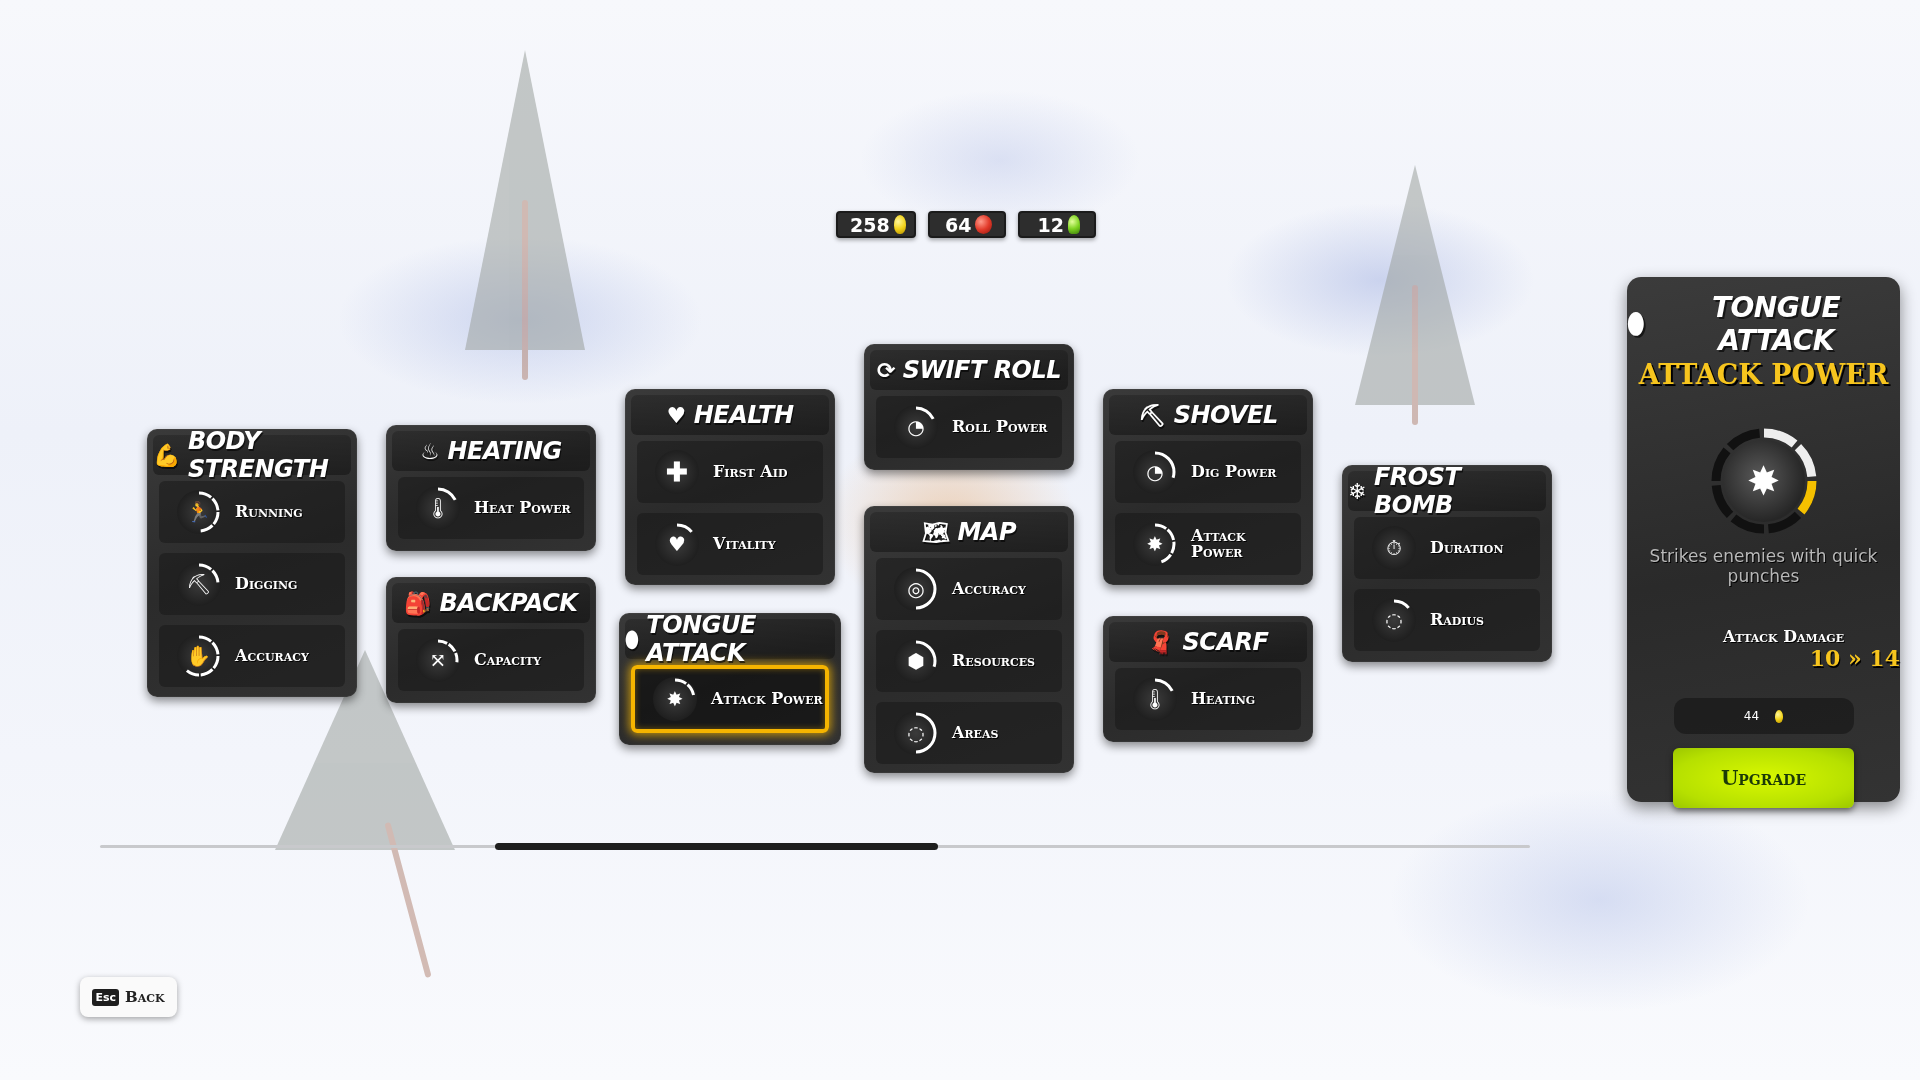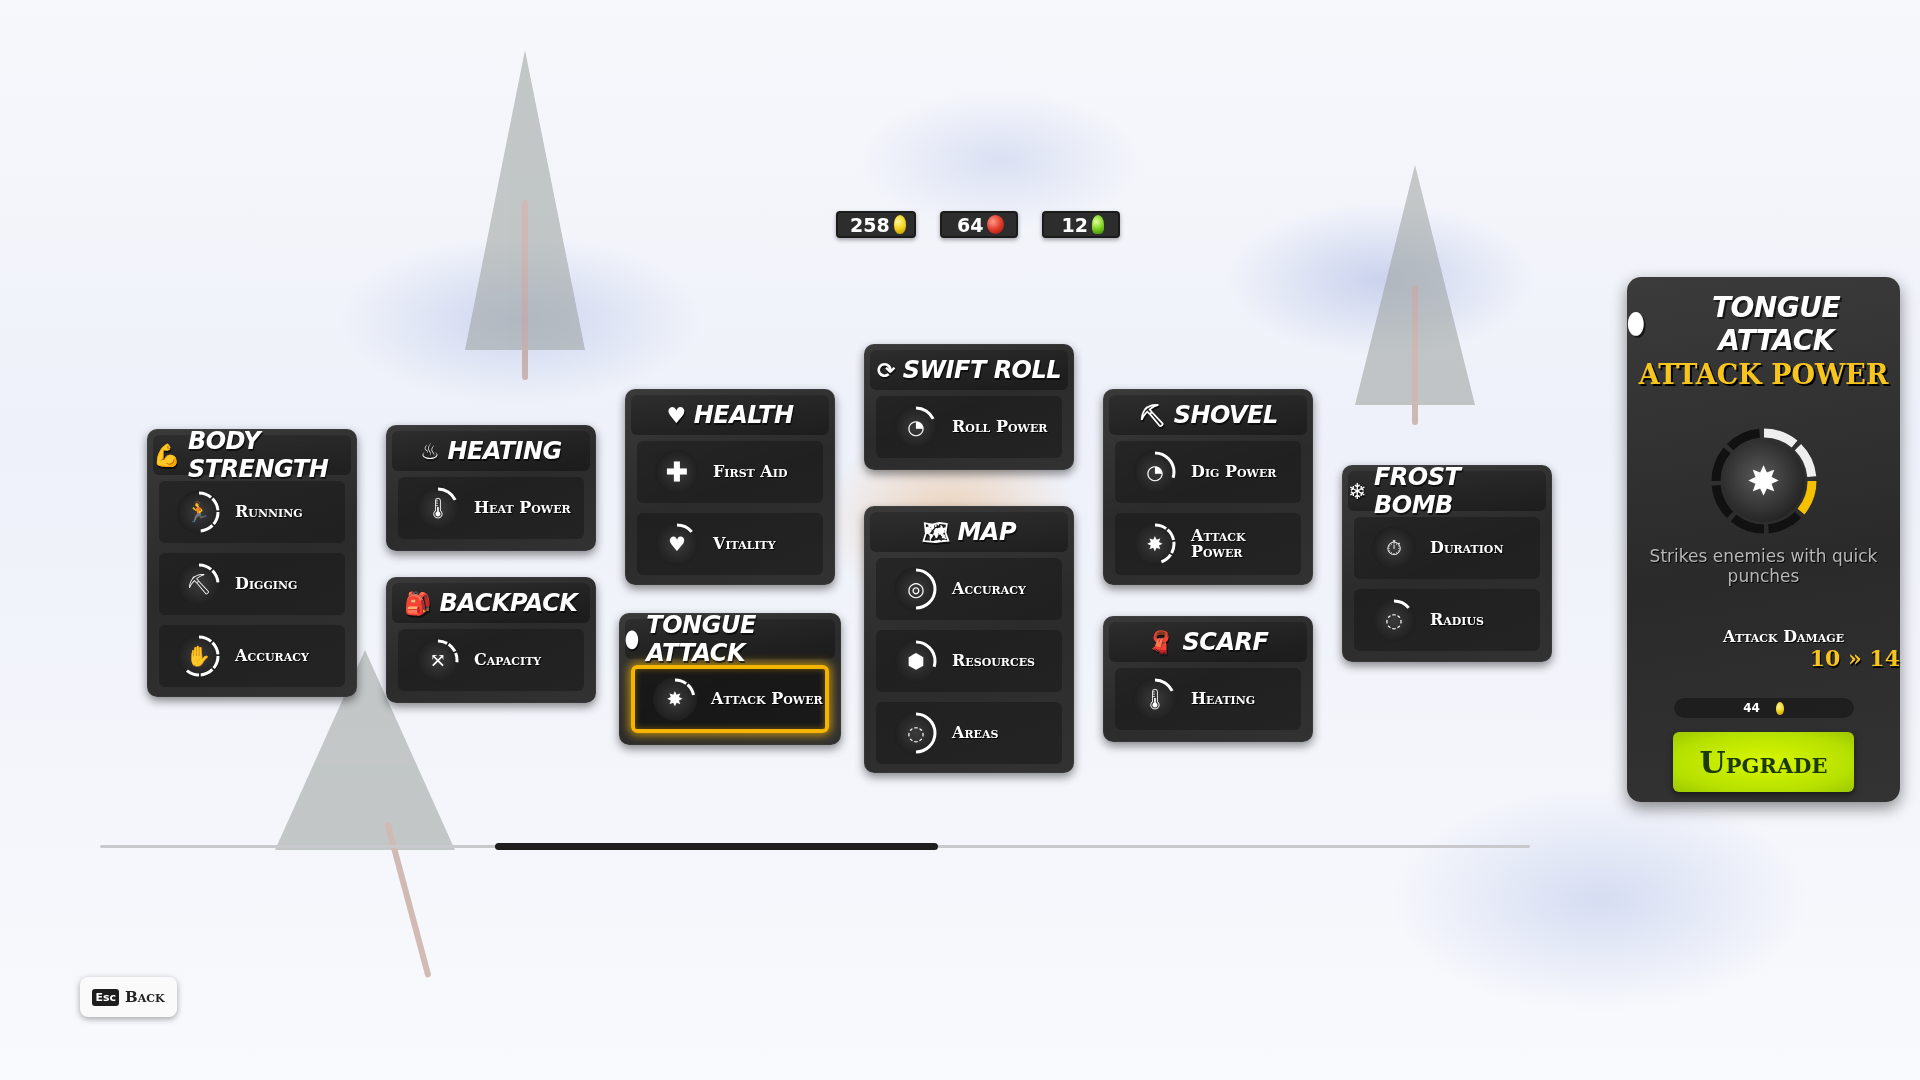--- a/index.html
+++ b/index.html
@@ -12,21 +12,21 @@
       radial-gradient(ellipse 220px 110px at 1380px 280px, rgba(130,150,215,0.35), transparent 70%),
       radial-gradient(ellipse 300px 160px at 1600px 900px, rgba(140,160,220,0.3), transparent 70%),
       radial-gradient(ellipse 200px 100px at 1000px 160px, rgba(160,175,225,0.3), transparent 70%),
       radial-gradient(ellipse 180px 140px at 950px 520px, rgba(230,150,70,0.35), transparent 70%),
       linear-gradient(180deg, #f7f8fc 0%, #eef1f9 40%, #f3f5fb 70%, #f9fafd 100%);
   }
   .tree { position: absolute; opacity: 0.55; }
   .tree .trunk { position: absolute; background: #b58a7a; width: 6px; border-radius: 3px; }
   .tree .foliage { position: absolute; width: 0; height: 0; border-left: solid transparent; border-right: solid transparent; border-bottom: solid #9aa09c; }
 
-  .currency-bar { position: absolute; left: 836px; top: 211px; display: flex; gap: 24px; }
+  .currency-bar { position: absolute; left: 836px; top: 211px; display: flex; gap: 12px; }
   .currency {
     height: 27px; min-width: 78px; padding: 0 8px 0 12px;
     background: #2d2d2d; border: 2px solid #1b1b1b; border-radius: 4px;
     display: flex; align-items: center; justify-content: center; gap: 4px;
     color: #fff; font-family: "DejaVu Sans", sans-serif; font-weight: bold; font-size: 19px;
     box-shadow: 0 2px 4px rgba(0,0,0,0.35);
   }
   .gem { width: 12px; height: 19px; border-radius: 50% 50% 45% 45%; }
 
   .card {
@@ -99,30 +99,30 @@
   .stat-label {
     color: #fff; font-weight: bold; font-variant: small-caps; font-size: 16px;
     text-shadow: 1px 1px 0 #000; line-height: 18px; margin-left: 40px;
   }
   .stat-value {
     color: #f7c51e; font-weight: bold; font-size: 22px; text-shadow: 1px 2px 0 #000; line-height: 24px; text-align: right;
   }
   .stat-block { margin-top: 6px; }
   .stats { margin-top: 42px; }
   .cost-bar {
-    width: 180px; height: 20px; margin: 28px auto 0; border-radius: 12px;
+    width: 180px; height: 36px; margin: 28px auto 0; border-radius: 12px;
     background: rgba(0,0,0,0.35); display: flex; align-items: center; justify-content: center; gap: 16px;
-    color: #fff; font-family: "DejaVu Sans", sans-serif; font-weight: bold; font-size: 12px;
+    color: #fff; font-family: "DejaVu Sans", sans-serif; font-weight: normal; font-size: 12px;
   }
   .upgrade-btn {
     width: 181px; height: 60px; margin: 14px auto 0; border-radius: 6px;
     background: radial-gradient(ellipse at center, #d8f800 0%, #b6e000 70%, #9cc700 100%);
     display: flex; align-items: center; justify-content: center;
     color: #1c3a07; font-family: "DejaVu Serif", serif; font-weight: bold; font-variant: small-caps;
-    font-size: 30px; box-shadow: 0 3px 6px rgba(0,0,0,0.5); cursor: pointer;
+    font-size: 20px; box-shadow: 0 3px 6px rgba(0,0,0,0.5); cursor: pointer;
   }
 
   .scroll-track {
     position: absolute; left: 100px; top: 845px; width: 1430px; height: 3px;
     background: #c8c9cc; border-radius: 2px;
   }
   .scroll-thumb {
     position: absolute; left: 495px; top: 843px; width: 443px; height: 7px;
     background: #1e1e1e; border-radius: 4px; cursor: pointer;
   }

